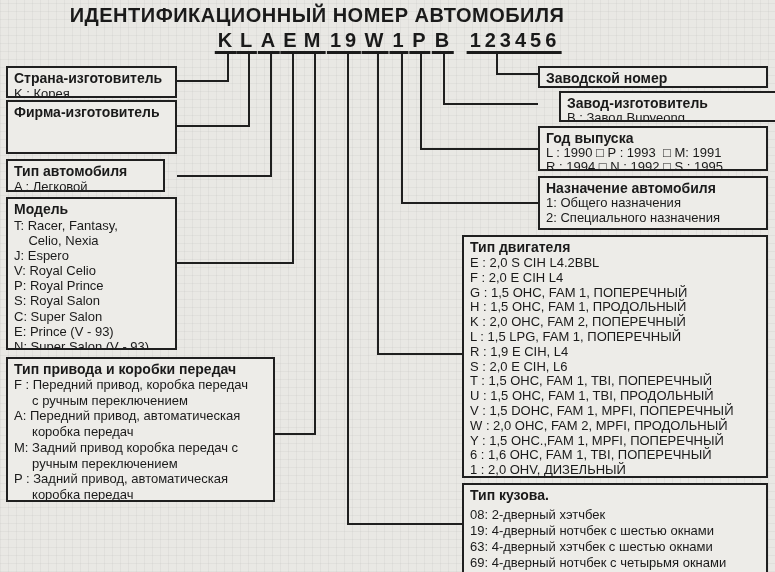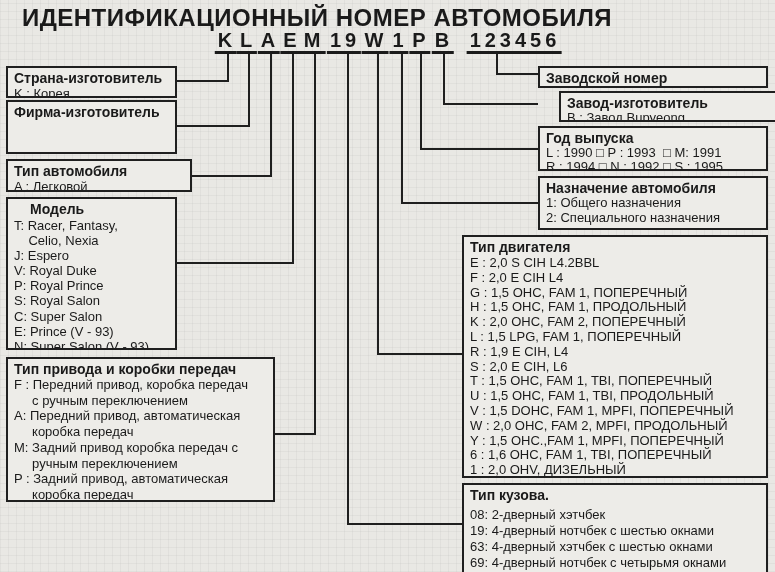--- a/index.html
+++ b/index.html
@@ -9,21 +9,21 @@
     background-color:#e9e8e4;
     background-image:
       repeating-linear-gradient(0deg, rgba(150,150,150,.10) 0 1px, transparent 1px 8px),
       repeating-linear-gradient(90deg, rgba(150,150,150,.10) 0 1px, transparent 1px 8px);
     font-family:"Liberation Sans", sans-serif;
     color:#1a1a1a;
     overflow:hidden;
   }
   .page-title{
     position:absolute; left:0; top:4px; width:634px;
-    text-align:center; font-size:24px; font-weight:bold; letter-spacing:.5px;
+    text-align:center; font-size:20px; font-weight:bold; letter-spacing:.5px;
     white-space:nowrap;
   }
   .vin-seg{
     position:absolute; top:30px;
     transform:translateX(-50%);
     font-size:20px; font-weight:bold; letter-spacing:4px;
     border-bottom:3px solid #1a1a1a;
     padding:0 1px 1px 3px;
     white-space:nowrap; line-height:20px;
   }
@@ -38,24 +38,24 @@
   .box-title{font-weight:bold; font-size:14px; line-height:16px; white-space:pre;}
   .box-line{font-size:13px; white-space:pre;}
   .cv{position:absolute; width:2px; background:#1f1f1f;}
   .ch{position:absolute; height:2px; background:#1f1f1f;}
 
   
   #box-country   {left:6px;  top:66px;  width:171px; height:32px;}
   #box-country   .box-line{line-height:15px;}
   #box-firm      {left:6px;  top:100px; width:171px; height:54px;}
   #box-firm      .box-line{line-height:16px;}
-  #box-car-type  {left:6px;  top:159px; width:186px; height:33px;}
+  #box-car-type  {left:6px;  top:159px; width:159px; height:33px;}
   #box-car-type  .box-line{line-height:15px;}
   #box-model     {left:6px;  top:197px; width:171px; height:153px;}
-  #box-model     .box-title{line-height:17px;margin-left:16px;}
+  #box-model     .box-title{line-height:17px;}
   #box-model     .box-line{line-height:15.1px;}
   #box-drive     {left:6px;  top:357px; width:269px; height:145px;}
   #box-drive     .box-line{line-height:15.7px;}
   #box-factory-number{left:538px; top:66px; width:230px; height:22px;}
   #box-factory   {left:538px; top:91px;  width:230px; height:31px;margin-left:21px;}
   #box-factory   .box-line{line-height:14px;}
   #box-year      {left:538px; top:126px; width:230px; height:45px;}
   #box-year      .box-line{line-height:14px;}
   #box-purpose   {left:538px; top:176px; width:230px; height:54px;}
   #box-purpose   .box-line{line-height:14.5px;}
@@ -125,21 +125,21 @@
         <div class="box-line">A : Легковой</div>
       </div>
   </div>
 
   <div class="box" id="box-model">
     <div class="box-title">Модель</div>
     <div class="box-lines">
         <div class="box-line">T: Racer, Fantasy,</div>
         <div class="box-line">    Celio, Nexia</div>
         <div class="box-line">J: Espero</div>
-        <div class="box-line">V: Royal Duke</div>
+        <div class="box-line">V: Royal Celio</div>
         <div class="box-line">P: Royal Prince</div>
         <div class="box-line">S: Royal Salon</div>
         <div class="box-line">C: Super Salon</div>
         <div class="box-line">E: Prince (V - 93)</div>
         <div class="box-line">N: Super Salon (V - 93)</div>
       </div>
   </div>
 
   <div class="box" id="box-drive">
     <div class="box-title">Тип привода и коробки передач</div>

